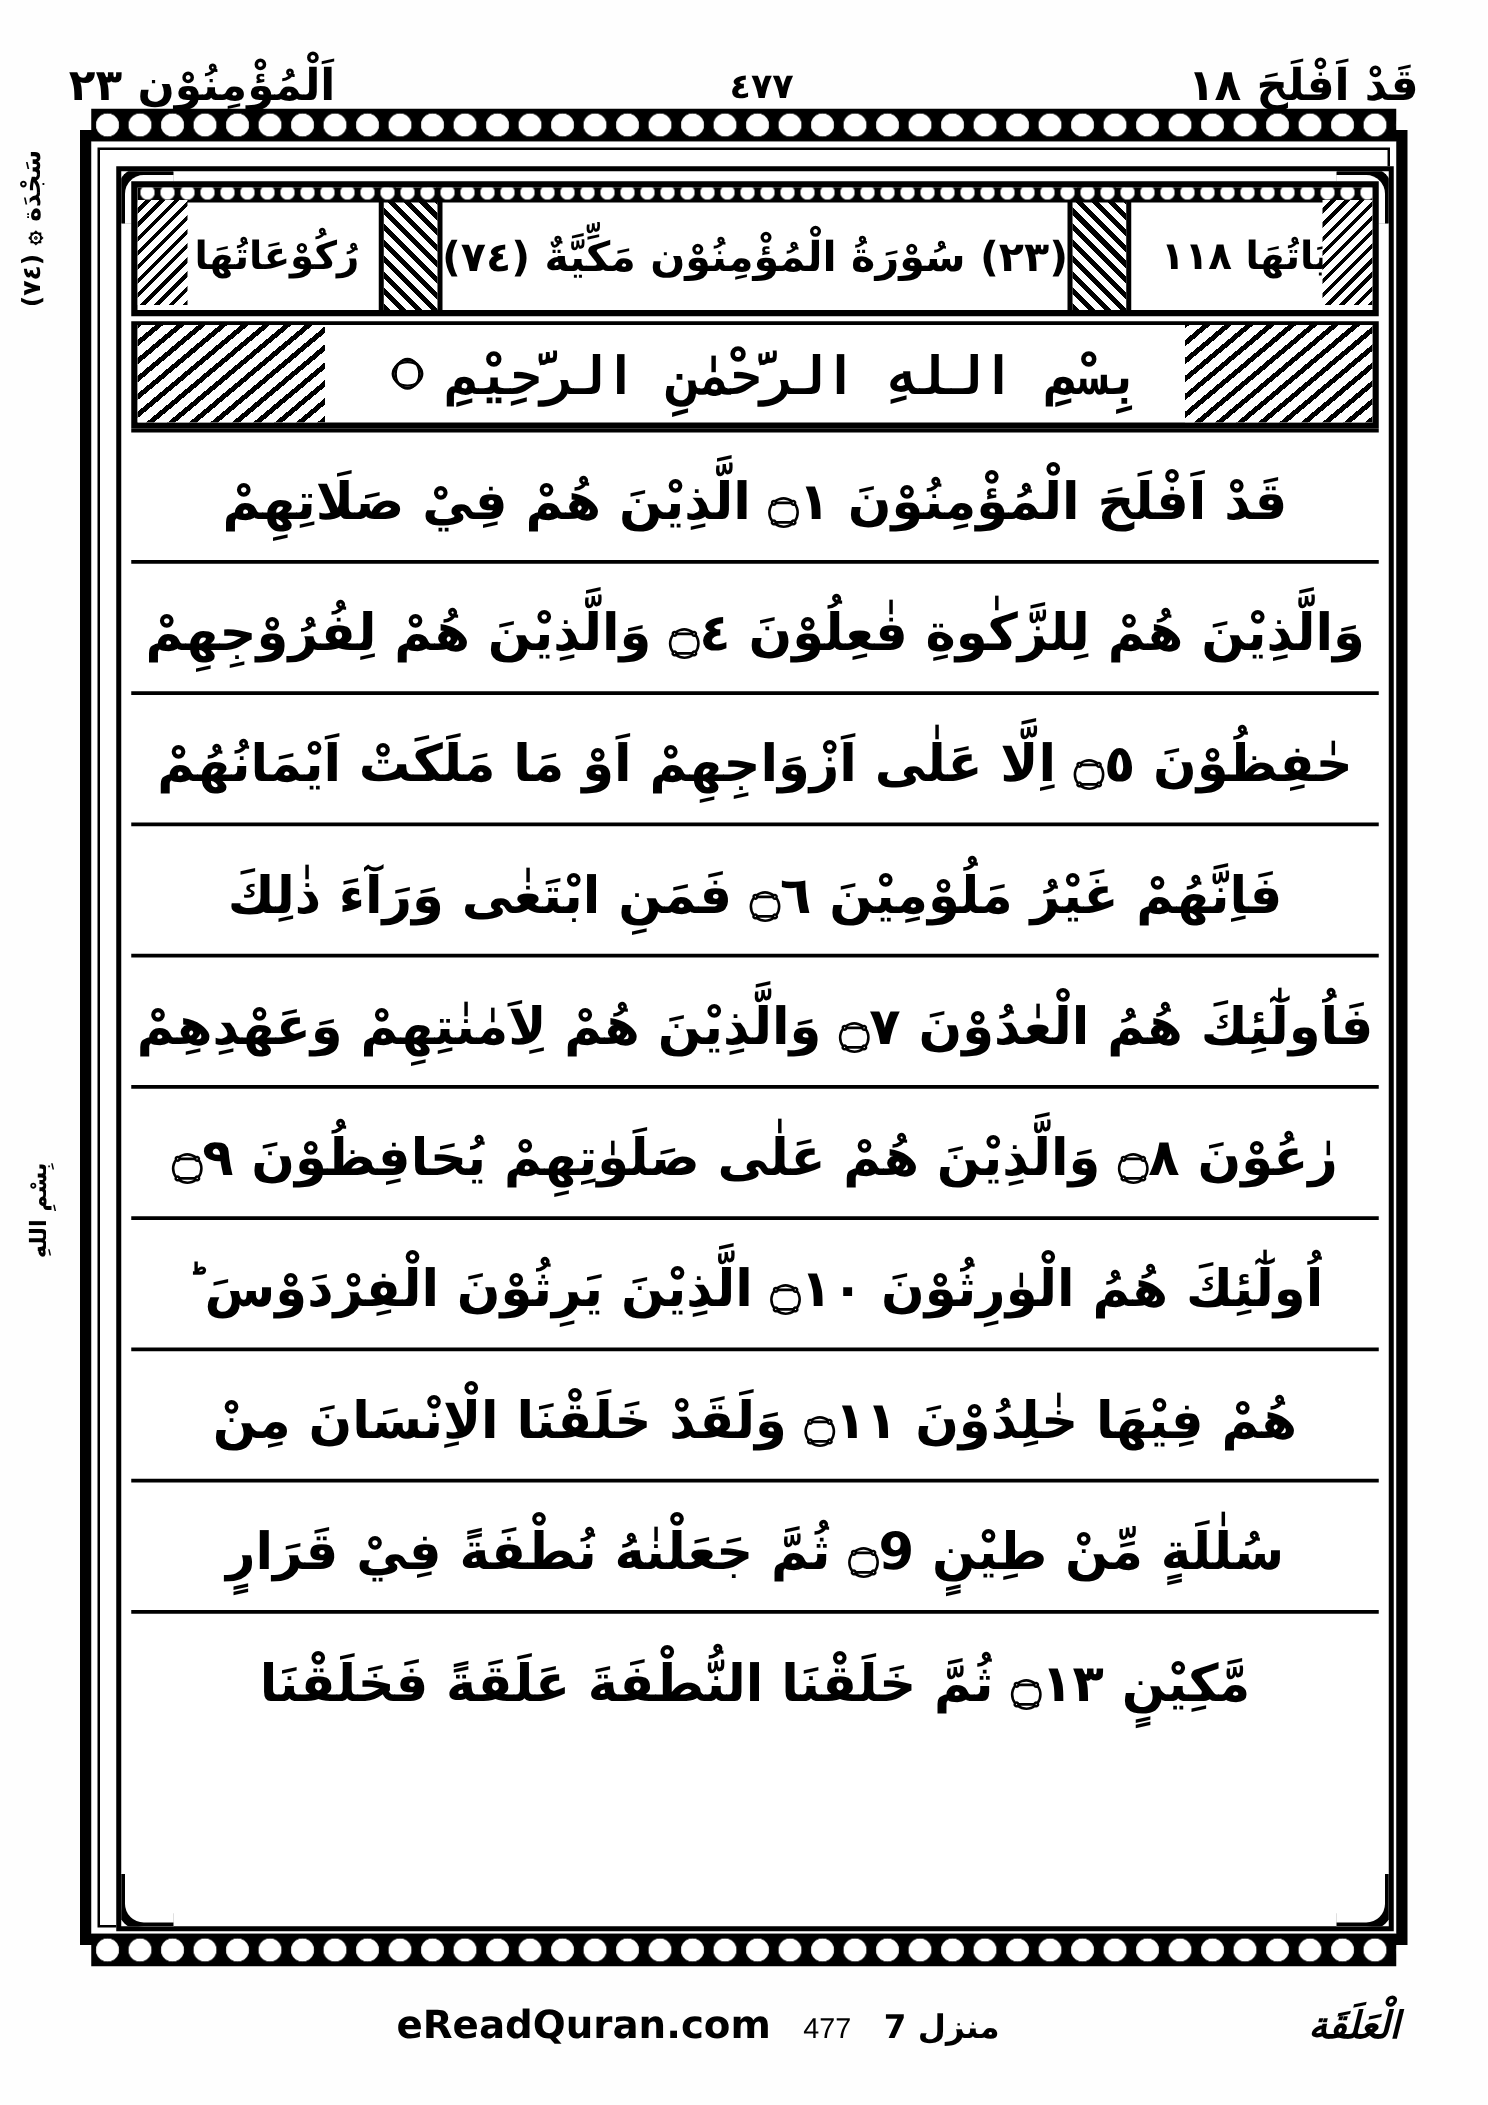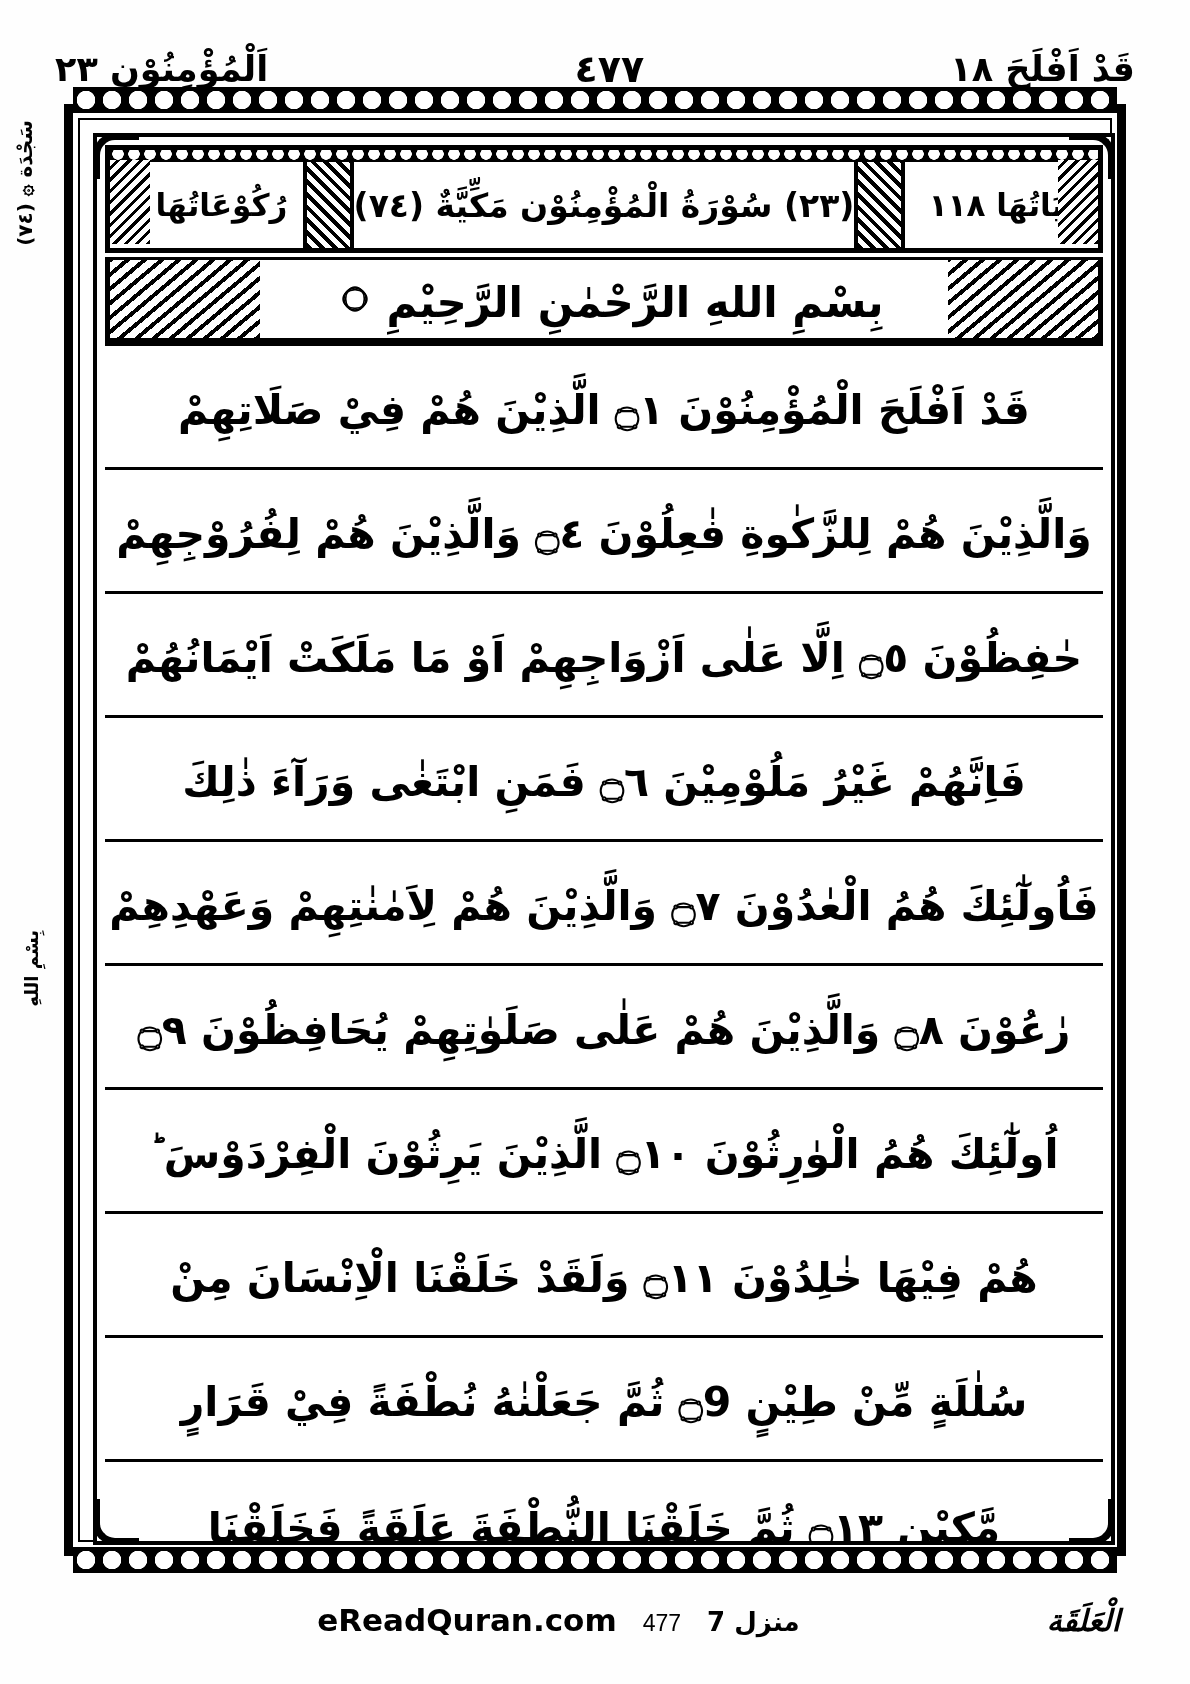--- a/index.html
+++ b/index.html
@@ -35,21 +35,21 @@
   }
   .rh-item {
     font-family: "DejaVu Sans", sans-serif;
     font-size: 34px;
     font-weight: bold;
     line-height: 1;
     white-space: nowrap;
     letter-spacing: -1px;
   }
   .rh-juz   { font-size: 35px; }
-  .rh-page  { font-size: 38px; letter-spacing: 1px; }
+  .rh-page  { font-size: 28px; letter-spacing: 1px; }
   .rh-surah { font-size: 35px; }
 
   
   .frame-outer {
     position: absolute;
     top: 104px; left: 64px;
     width: 1062px; height: 1452px;
     border: 9px solid #000;
     background: #fff;
   }
@@ -148,20 +148,21 @@
     margin: 4px 8px 0 8px;
     height: 86px;
     border: 5px solid #000;
     border-top: 3px solid #000;
     background:#fff;
     display:flex;
     align-items:center;
     justify-content:center;
     direction: rtl;
     overflow: hidden;
+    font-family: Liberation Mono, monospace;
   }
   .bismillah-orn {
     position:absolute; top:0; bottom:0; width:150px;
     background: repeating-linear-gradient(-40deg, #000 0 4px, #fff 4px 11px);
   }
   .bismillah-orn.r { right:0; }
   .bismillah-orn.l { left:0; }
   .bismillah-text {
     font-size: 42px;
     font-weight: bold;
@@ -176,21 +177,21 @@
     margin: 0 14px;
     vertical-align: middle;
   }
 
   
   .ayah-lines {
     margin: 0 8px;
     border-top: 3px solid #000;
   }
   .ayah-line {
-    height: 124px;
+    height: 105px;
     border-bottom: 3px solid #000;
     display: flex;
     align-items: center;
     justify-content: center;
     direction: rtl;
     padding: 4px 14px;
     overflow: hidden;
   }
   .ayah-line:last-child { border-bottom: none; }
   .ayah-text {

